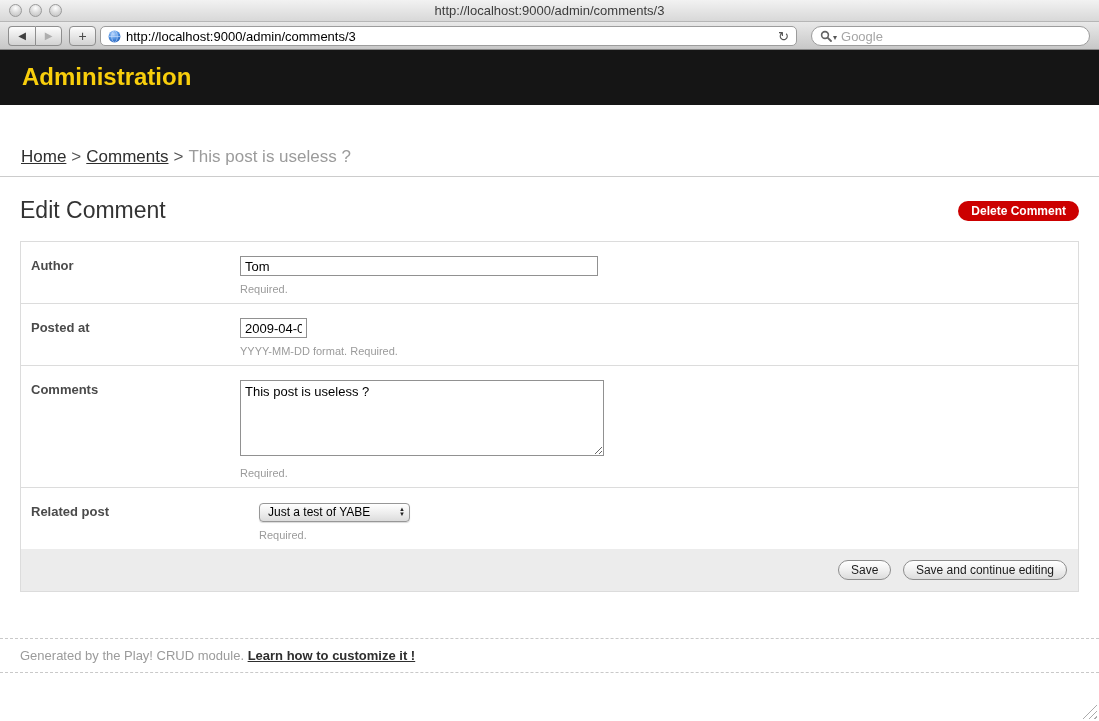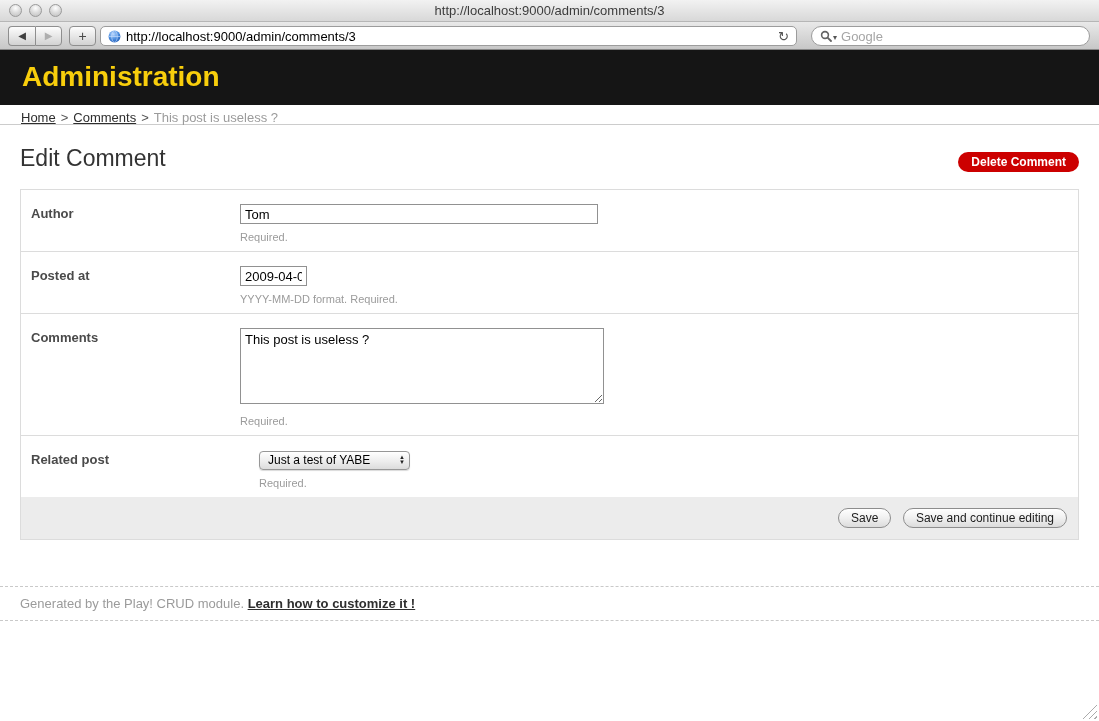--- a/index.html
+++ b/index.html
@@ -60,32 +60,32 @@
   .search-input {
     border:none; outline:none; background:transparent; flex:1;
     font-size:13px; color:#333; font-family:inherit; padding:0;
   }
   .search-input::placeholder { color:#a5a5a5; }
 
   
   .admin-header { height:55px; background:#151515; }
   .admin-title {
     margin:0; padding-left:22px; line-height:54px;
-    font-size:28px; font-weight:bold; color:#f8ce0c; letter-spacing:0;
+    font-size:24px; font-weight:bold; color:#f8ce0c; letter-spacing:0;
   }
   .breadcrumb {
-    height:20px; line-height:25px; padding-left:21px;
-    font-size:13px; border-bottom:1px solid #ccc; background:#fff;
+    height:33px; line-height:25px; padding-left:21px;
+    font-size:17px; border-bottom:1px solid #ccc; background:#fff;margin-top:39px;
   }
   .crumb-link { color:#2e2e2e; text-decoration:underline; cursor:pointer; }
   .crumb-sep { color:#555; margin:0 5px; }
   .crumb-current { color:#9b9b9b; }
 
   .content { padding:0 20px; }
-  .page-head { display:flex; justify-content:space-between; align-items:flex-end; margin:20px 0 17px; }
+  .page-head { display:flex; justify-content:space-between; align-items:center; margin:20px 0 17px; }
   .page-title { margin:0; font-size:23px; font-weight:400; color:#333; }
   .delete-btn {
     border:none; background:#cc0000; color:#fff; font-weight:bold;
     font-size:12px; padding:3px 13px; border-radius:10px; cursor:pointer;
     font-family:inherit;
   }
 
   .form-box { border:1px solid #dcdcdc; }
   .frow { display:flex; border-bottom:1px solid #dcdcdc; padding:14px 0 8px; }
   .flabel {

